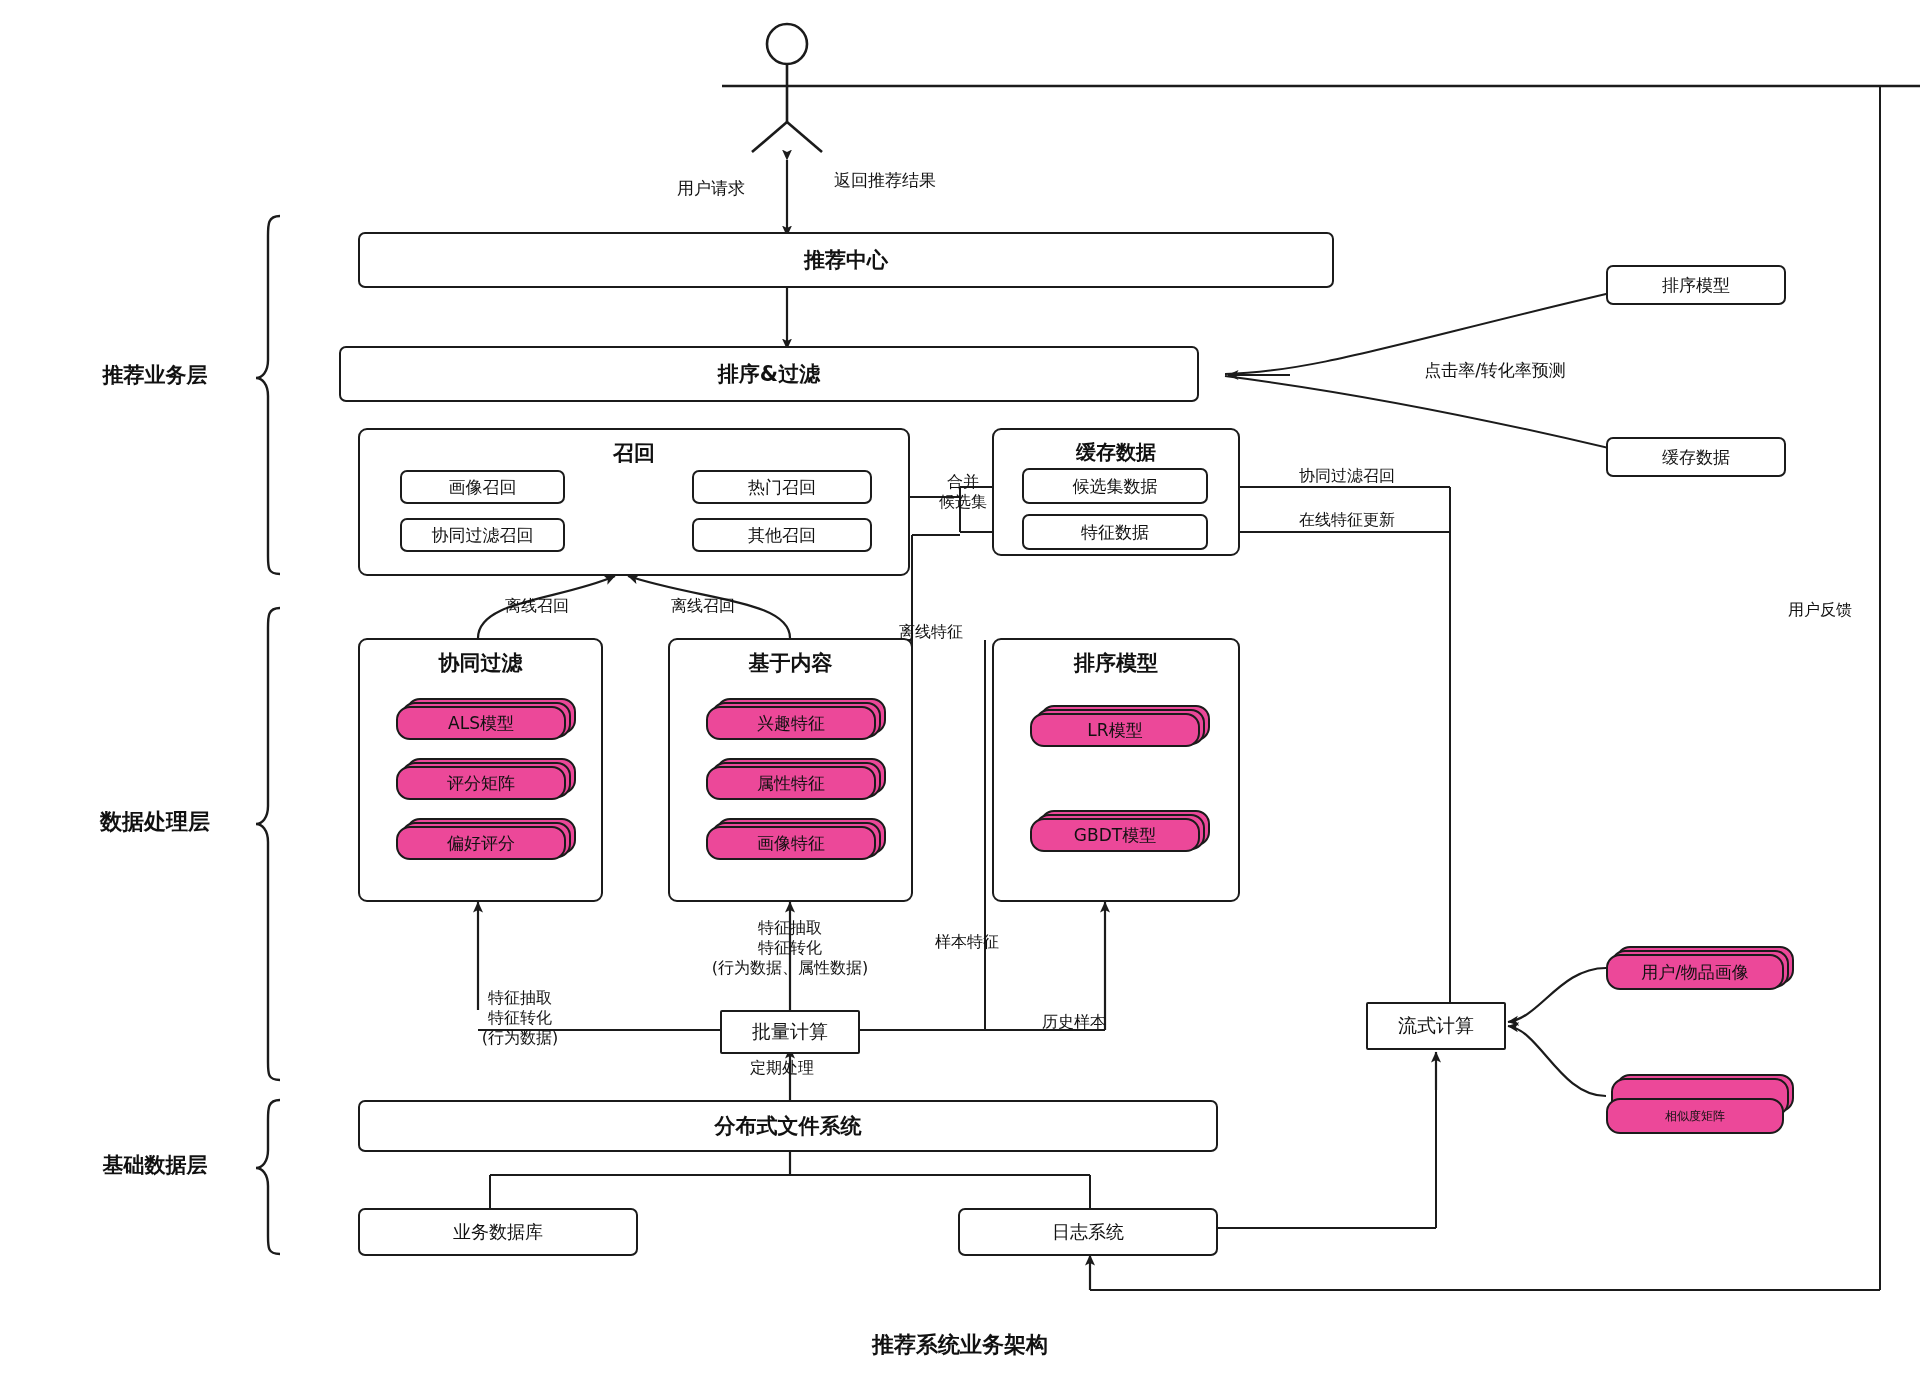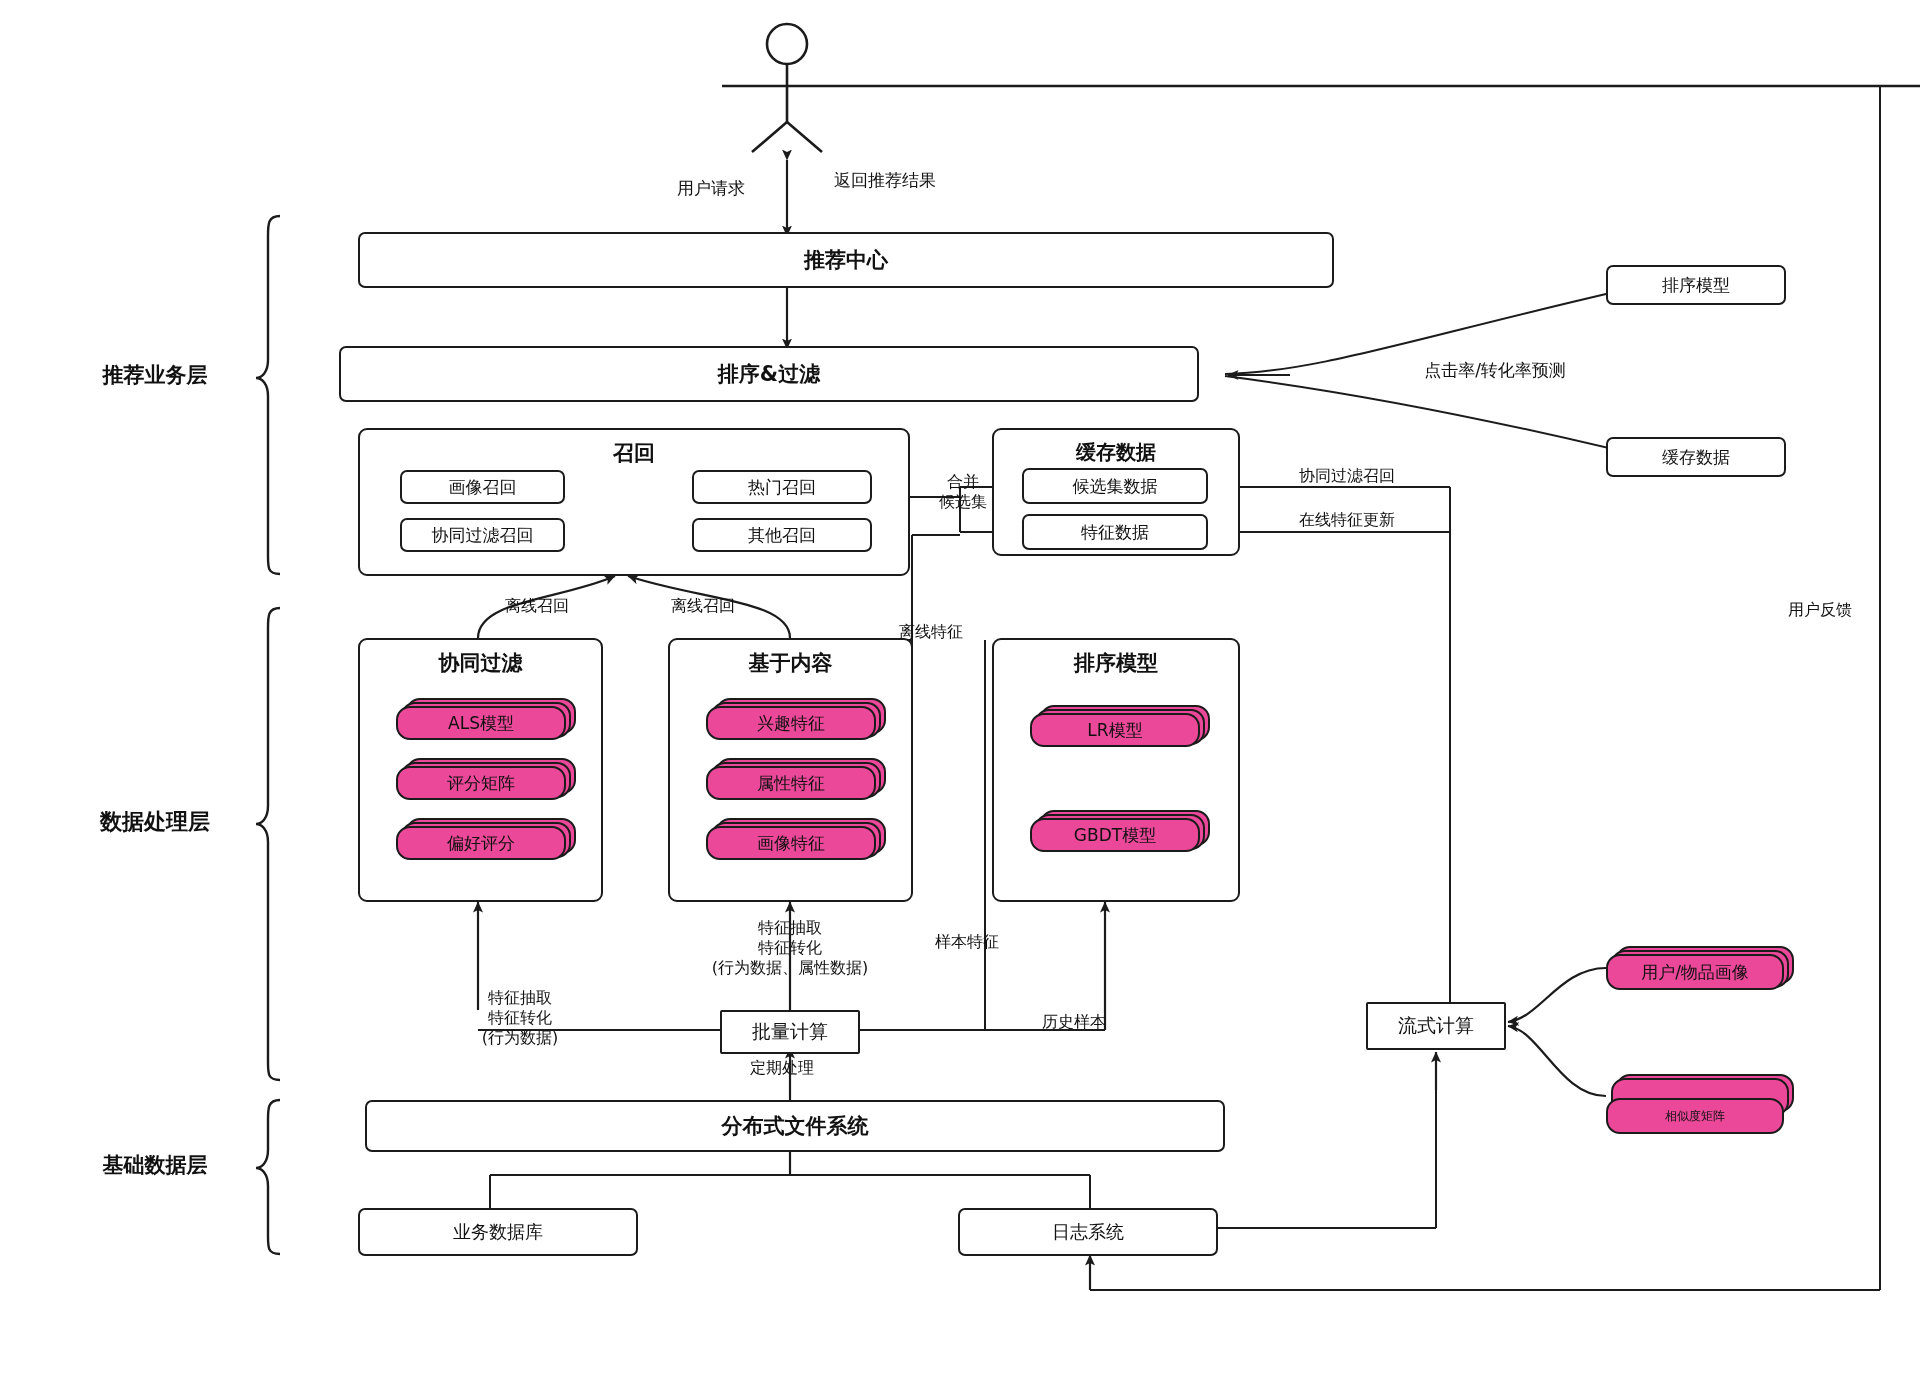--- a/index.html
+++ b/index.html
@@ -202,21 +202,21 @@
     <div class="layerbox" style="left:10px;top:0;width:178px;height:38px;"></div>
     <div class="layerbox" style="left:5px;top:4px;width:178px;height:38px;"></div>
     <div class="layerbox front" style="left:0;top:8px;width:178px;height:36px;font-size:17px;">用户/物品画像</div>
   </div>
   <div class="stack" style="left:1606px;top:1074px;width:190px;height:44px;">
     <div class="layerbox" style="left:10px;top:0;width:178px;height:38px;"></div>
     <div class="layerbox" style="left:5px;top:4px;width:178px;height:38px;"></div>
     <div class="layerbox front" style="left:0;top:24px;width:178px;height:36px;font-size:12px;">相似度矩阵</div>
   </div>
 
-  <div class="node" style="left:358px;top:1100px;width:860px;height:52px;font-size:21px;font-weight:bold;margin-left:7px;">分布式文件系统</div>
+  <div class="node" style="left:358px;top:1100px;width:860px;height:52px;font-size:21px;font-weight:bold;">分布式文件系统</div>
   <div class="node" style="left:358px;top:1208px;width:280px;height:48px;font-size:18px;">业务数据库</div>
   <div class="node" style="left:958px;top:1208px;width:260px;height:48px;font-size:18px;">日志系统</div>
 
   <div class="lbl" style="left:646px;top:178px;width:130px;font-size:17px;">用户请求</div>
   <div class="lbl" style="left:800px;top:170px;width:170px;font-size:17px;">返回推荐结果</div>
   <div class="lbl" style="left:1380px;top:360px;width:230px;font-size:17px;">点击率/转化率预测</div>
   <div class="lbl" style="left:922px;top:472px;width:82px;font-size:16px;">合并
 候选集</div>
   <div class="lbl" style="left:1252px;top:466px;width:190px;font-size:16px;">协同过滤召回</div>
   <div class="lbl" style="left:1252px;top:510px;width:190px;font-size:16px;">在线特征更新</div>
@@ -227,14 +227,15 @@
   <div class="lbl" style="left:430px;top:988px;width:180px;font-size:16px;">特征抽取
 特征转化
 (行为数据)</div>
   <div class="lbl" style="left:690px;top:918px;width:200px;font-size:16px;">特征抽取
 特征转化
 (行为数据、属性数据)</div>
   <div class="lbl" style="left:1014px;top:1012px;width:120px;font-size:16px;">历史样本</div>
   <div class="lbl" style="left:722px;top:1058px;width:120px;font-size:16px;">定期处理</div>
   <div class="lbl" style="left:1760px;top:600px;width:120px;font-size:16px;">用户反馈</div>
 
+  <div class="title" style="left:0;top:1330px;width:1920px;font-size:22px;">推荐系统业务架构</div>
 
 </div>
 
 </body></html>

